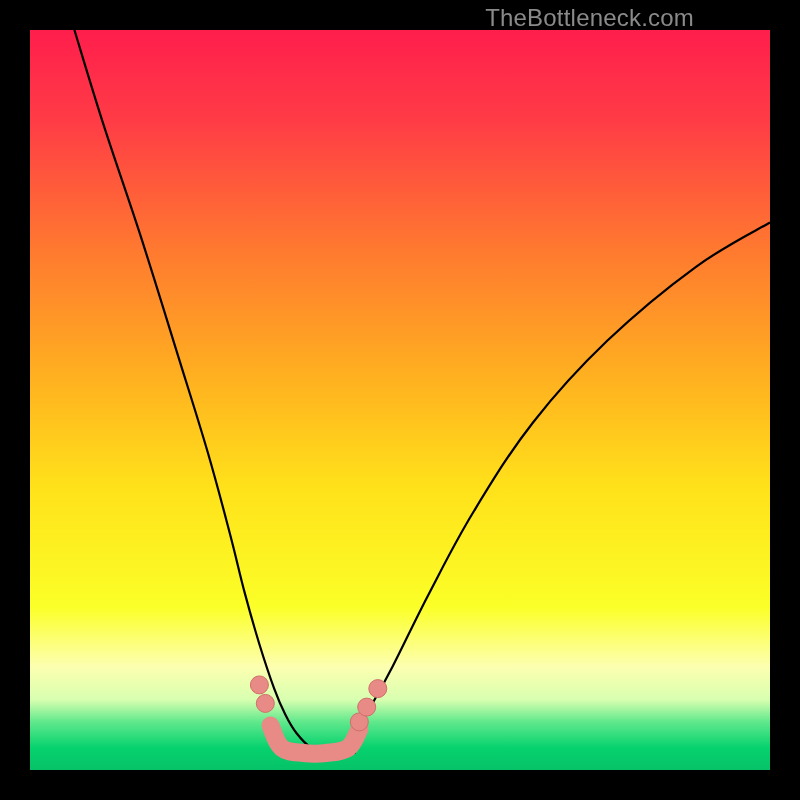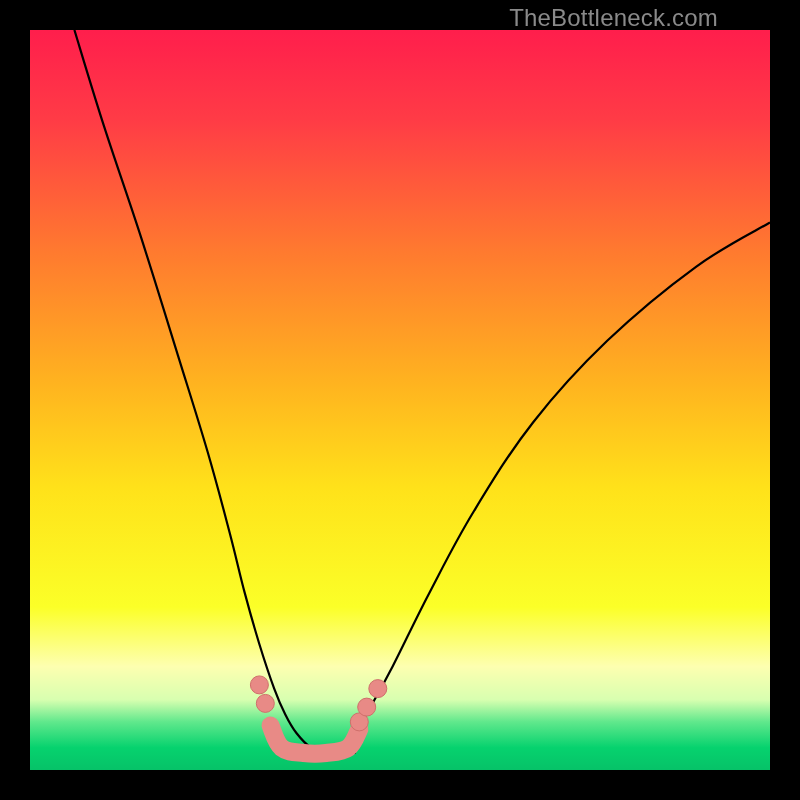--- a/index.html
+++ b/index.html
@@ -10,21 +10,20 @@
     background: #000;
     overflow: hidden;
   }
   .frame {
     position: absolute;
     top: 0;
     left: 0;
     width: 704px;
     height: 800px;
     background: #000;
-    padding-left: 24px;
   }
   .plot-area {
     position: absolute;
     top: 30px;
     left: 30px;
     width: 740px;
     height: 740px;
     overflow: hidden;
   }
   .gradient {

